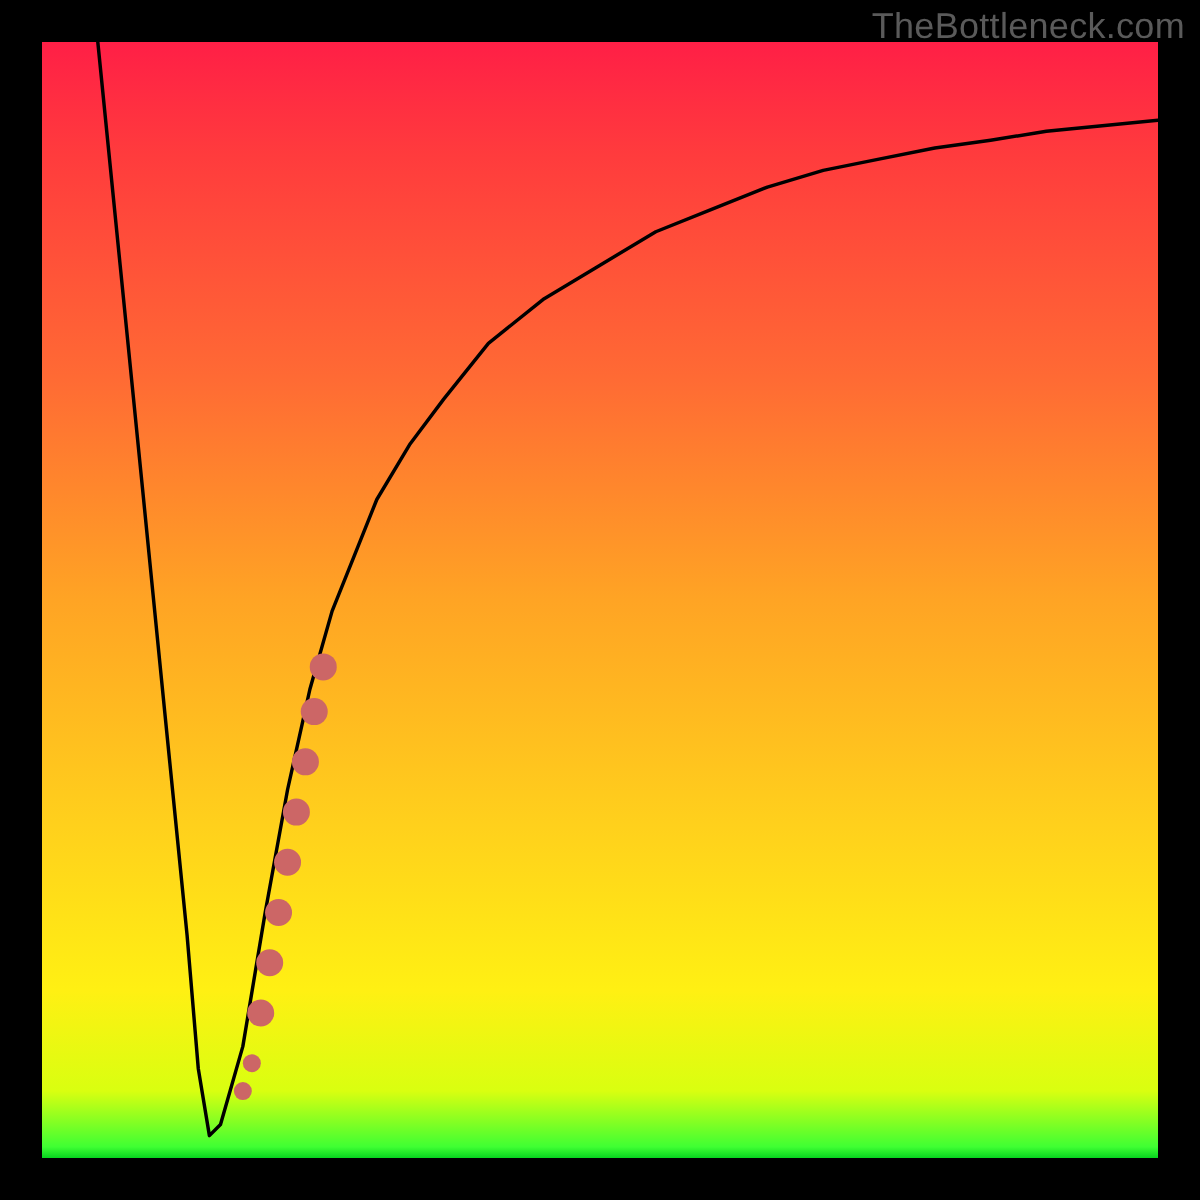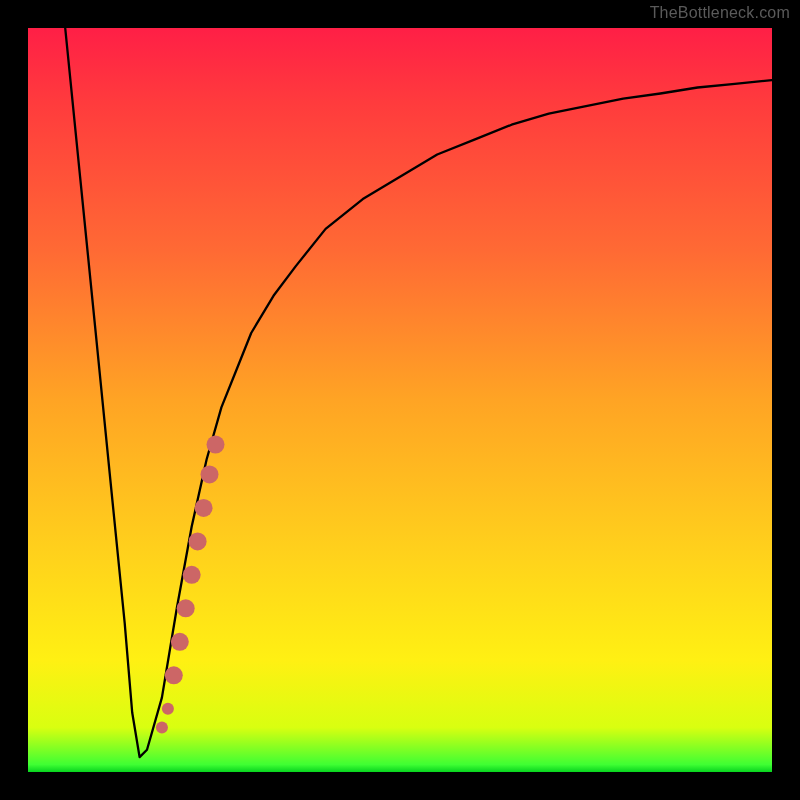--- a/index.html
+++ b/index.html
@@ -48,21 +48,21 @@
     left: 0;
     top: 0;
     width: 100%;
     height: 100%;
   }
   .attribution {
     position: absolute;
     top: 4px;
     right: 10px;
     font-family: Arial, Helvetica, sans-serif;
-    font-size: 16px;
+    font-size: 24px;
     font-weight: 500;
     color: #5a5a5a;
     letter-spacing: 0.2px;
   }
 </style>
 </head>
 <body>
 
 <div class="frame">
   <div class="attribution">TheBottleneck.com</div>

